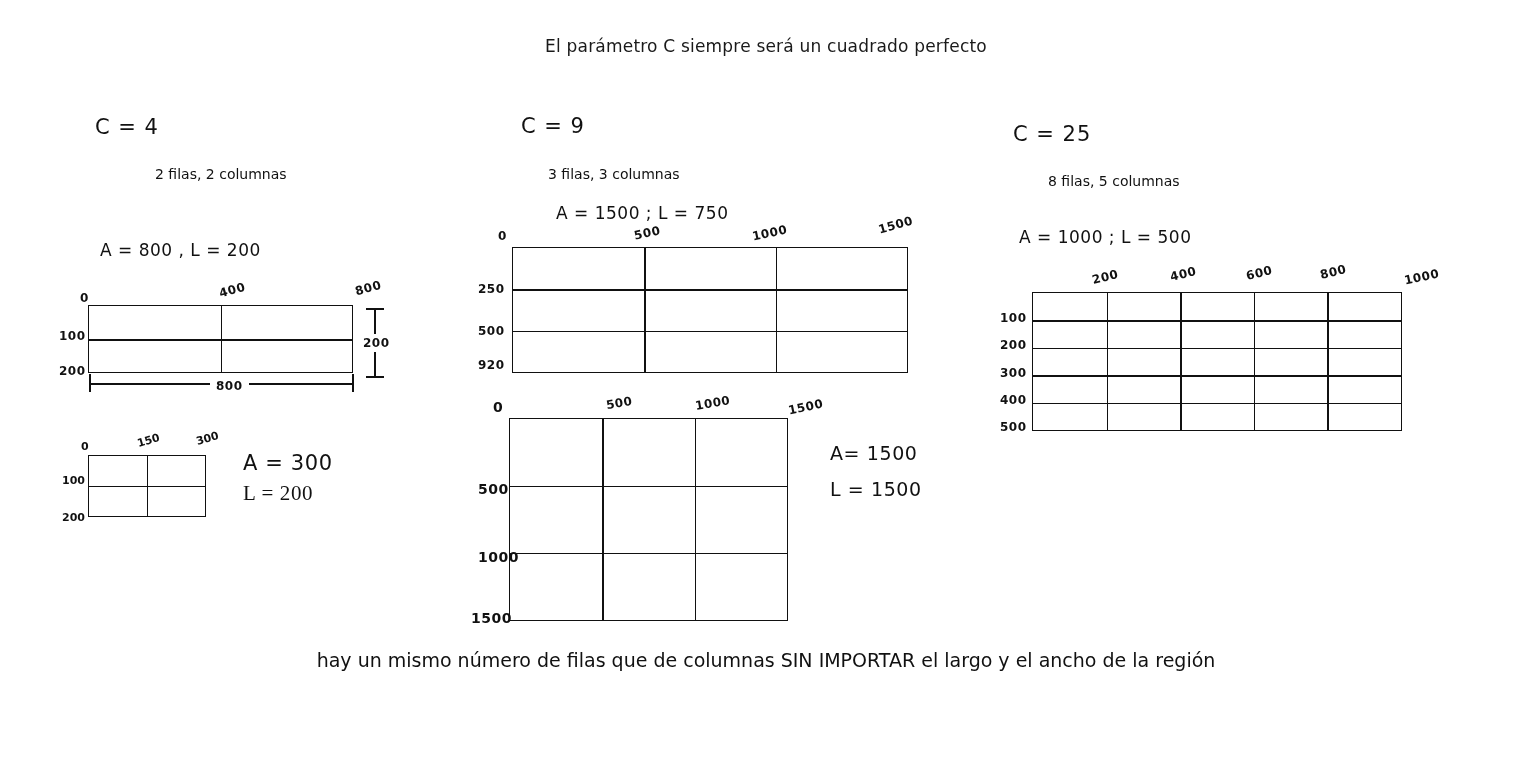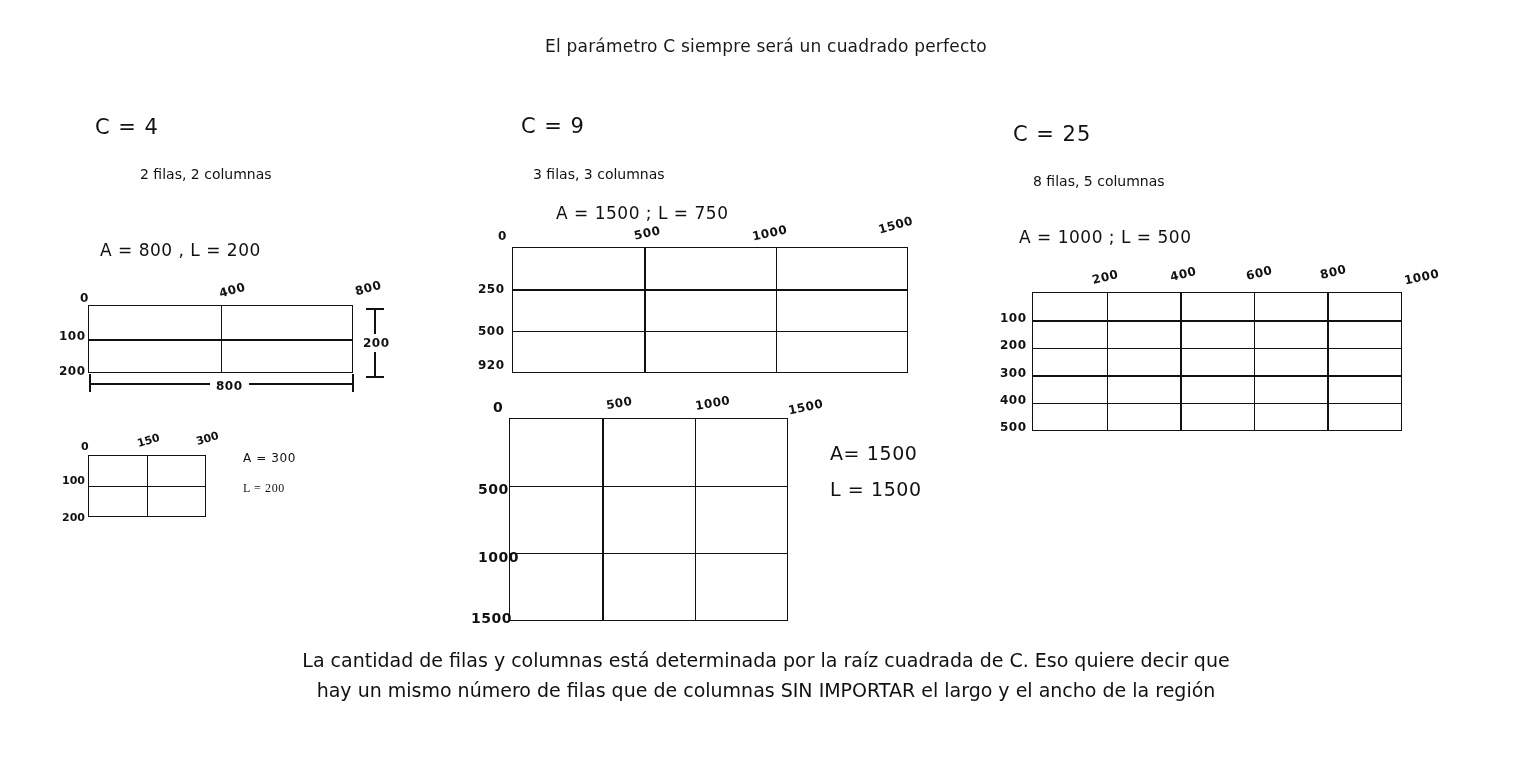--- a/index.html
+++ b/index.html
@@ -24,36 +24,37 @@
     color: #1a1a1a;
     letter-spacing: 0.2px;
   }
 
   .c-label {
     font-size: 21px;
     letter-spacing: 1px;
   }
   .sub-label {
     font-size: 14px;
+    margin-left: 15px;
   }
   .al-label {
     font-size: 17px;
     letter-spacing: 0.5px;
   }
   .tick {
     font-size: 12px;
     font-weight: bold;
     letter-spacing: 0.5px;
   }
   .tick-sm {
     font-size: 11px;
     font-weight: bold;
   }
   .side-label {
-    font-size: 12px;
+    font-size: 21px;
     letter-spacing: 0.6px;
   }
 
   .grid {
     position: absolute;
     border: 1.6px solid #111;
     box-sizing: border-box;
   }
   .grid .vline, .grid .hline {
     position: absolute;
@@ -176,15 +177,14 @@
 <div class="abs tick" style="left:1246px; top:266px; transform:rotate(-14deg);">600</div>
 <div class="abs tick" style="left:1320px; top:265px; transform:rotate(-14deg);">800</div>
 <div class="abs tick" style="left:1404px; top:270px; transform:rotate(-12deg);">1000</div>
 <div class="abs tick" style="left:1000px; top:311px;">100</div>
 <div class="abs tick" style="left:1000px; top:338px;">200</div>
 <div class="abs tick" style="left:1000px; top:366px;">300</div>
 <div class="abs tick" style="left:1000px; top:393px;">400</div>
 <div class="abs tick" style="left:1000px; top:420px;">500</div>
 
 <div class="abs footer">
-  <span class="l2">La cantidad de filas y columnas está determinada por la raíz cuadrada de C. Eso quiere decir que</span>
   <span class="l2">hay un mismo número de filas que de columnas SIN IMPORTAR el largo y el ancho de la región</span>
 </div>
 
 </body></html>

